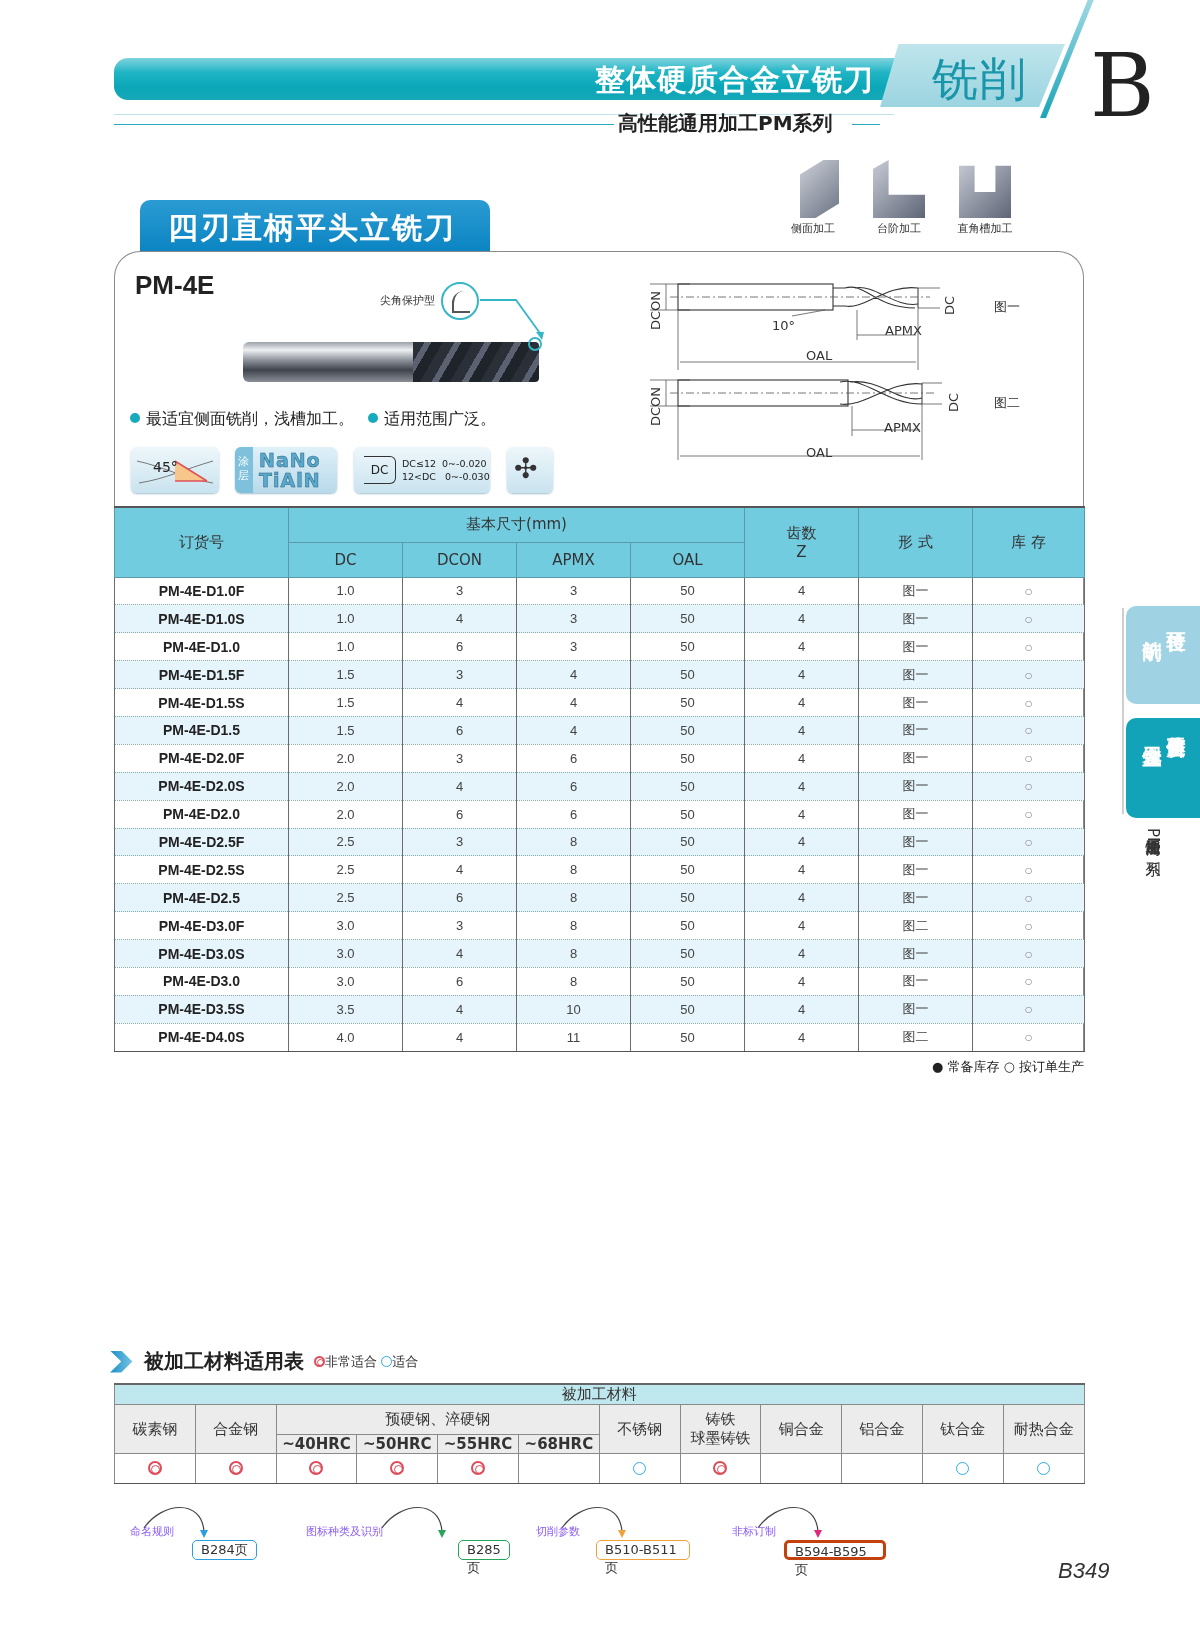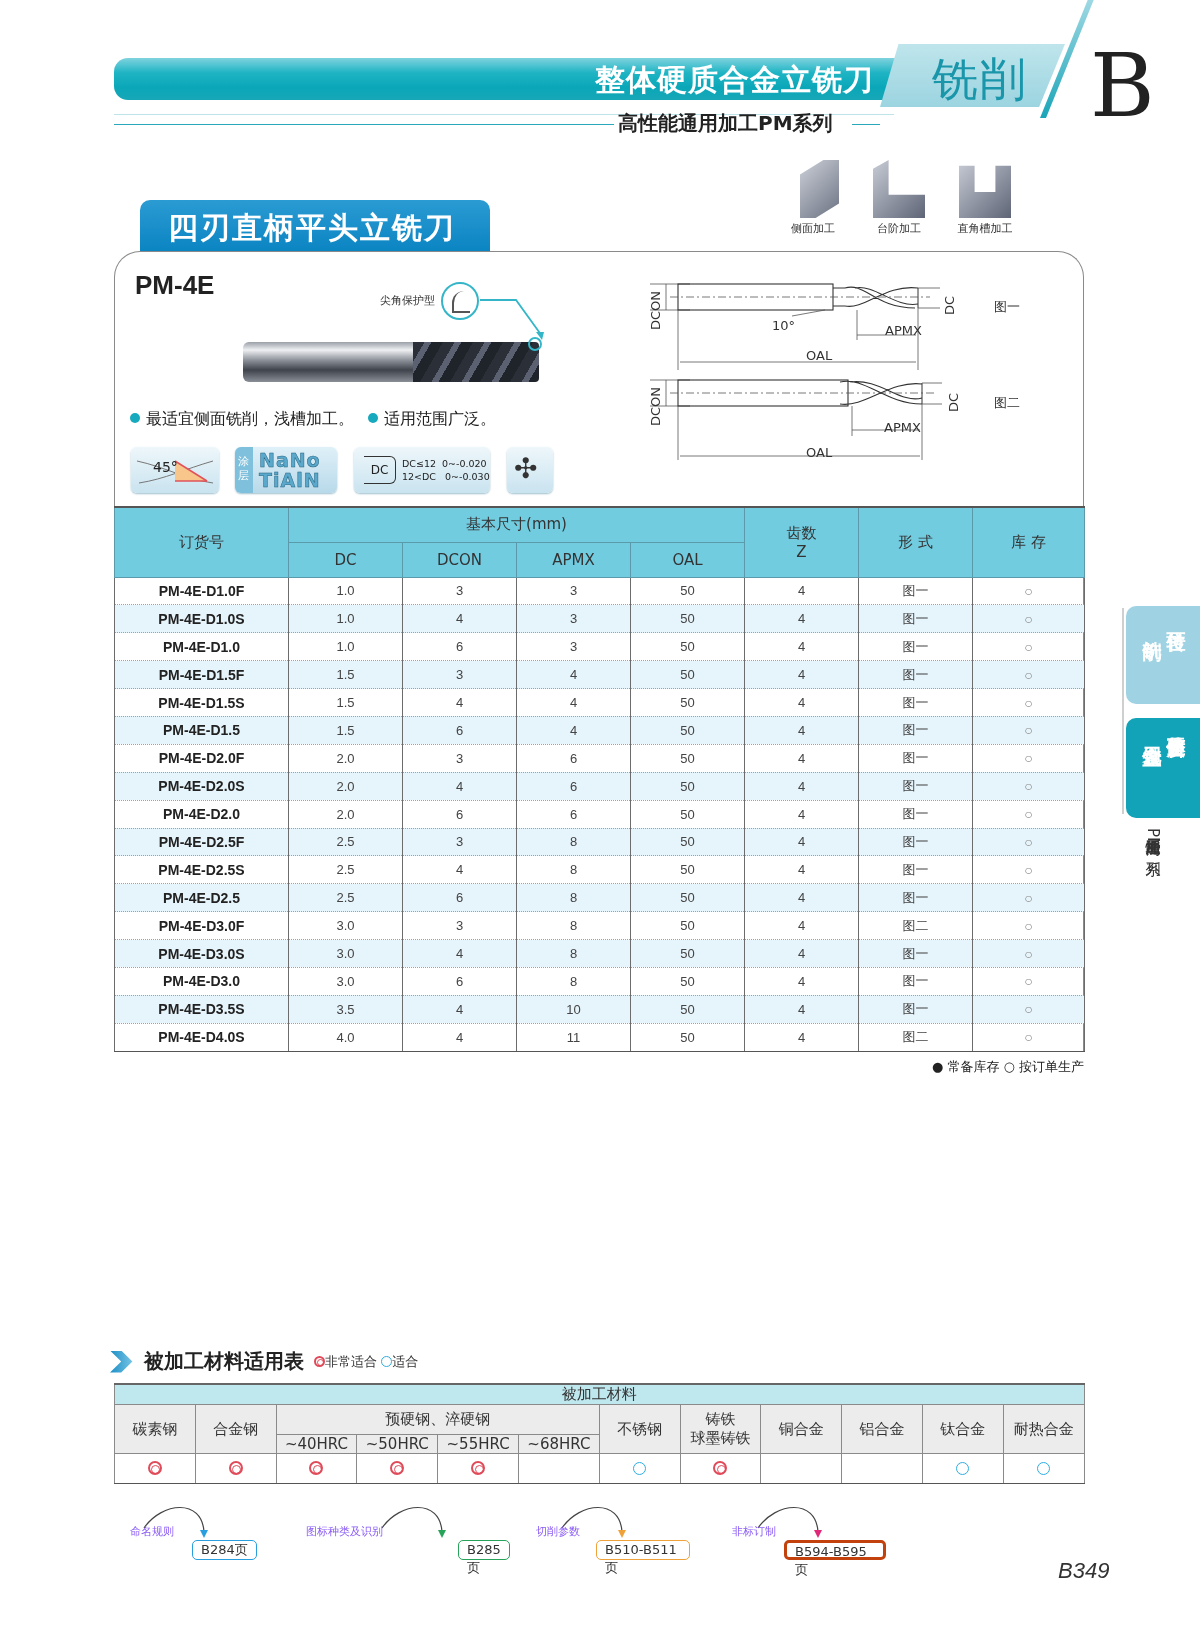--- a/index.html
+++ b/index.html
@@ -90,21 +90,21 @@
   .mat-arrow { width: 28px; height: 22px; background: linear-gradient(90deg,#1b8ec6,#8fd2ec); clip-path: polygon(0 0, 40% 0, 80% 50%, 40% 100%, 0 100%, 40% 50%); }
   .mat-heading { font-size: 20px; font-weight: bold; color: #222; }
   .mat-legend { font-size: 13px; color: #333; margin-left: 4px; }
   .red-ring { display: inline-block; width: 11px; height: 11px; border: 2px solid #e04b5a; border-radius: 50%; position: relative; vertical-align: -1px; }
   .red-ring::after { content: ""; position: absolute; left: 1px; top: 1px; width: 5px; height: 5px; border: 1px solid #e04b5a; border-radius: 50%; }
   .blue-ring { display: inline-block; width: 11px; height: 11px; border: 1.5px solid #2eaee0; border-radius: 50%; vertical-align: -1px; }
   .mtable { position: absolute; left: 114px; top: 1383px; width: 970px; border-collapse: collapse; table-layout: fixed; }
   .mtable th { font-weight: normal; font-size: 15px; color: #333; border: 1px solid #8a8a8a; background: #ececec; }
   .mtable thead tr:first-child th { background: #bfe7ee; height: 18px; border-top: 2px solid #666; margin-top: 28px; }
   .mtable thead tr:nth-child(2) th { height: 30px; }
-  .mtable thead tr:nth-child(3) th { height: 14px; }
+  .mtable thead tr:nth-child(3) th { height: 14px; font-weight: bold; }
   .mtable td { height: 30px; text-align: center; border-left: 1px solid #8a8a8a; border-right: 1px solid #8a8a8a; border-bottom: 1.5px solid #555; }
   .mtable td .red-ring { width: 14px; height: 14px; }
   .mtable td .red-ring::after { left: 1.5px; top: 1.5px; width: 7px; height: 7px; }
   .mtable td .blue-ring { width: 13px; height: 13px; }
 
   
   .ref { position: absolute; top: 1502px; width: 170px; height: 56px; }
   .ref .lbl { position: absolute; left: 16px; top: 22px; font-size: 11px; color: #8b5cf6; }
   .ref .page { position: absolute; top: 38px; height: 20px; padding: 0 8px; font-size: 13px; line-height: 18px; border-radius: 5px; color: #333; background: #fff; }
   .page-no { position: absolute; left: 1058px; top: 1558px; font-size: 22px; font-style: italic; color: #333; font-family: "Liberation Sans", sans-serif; }

